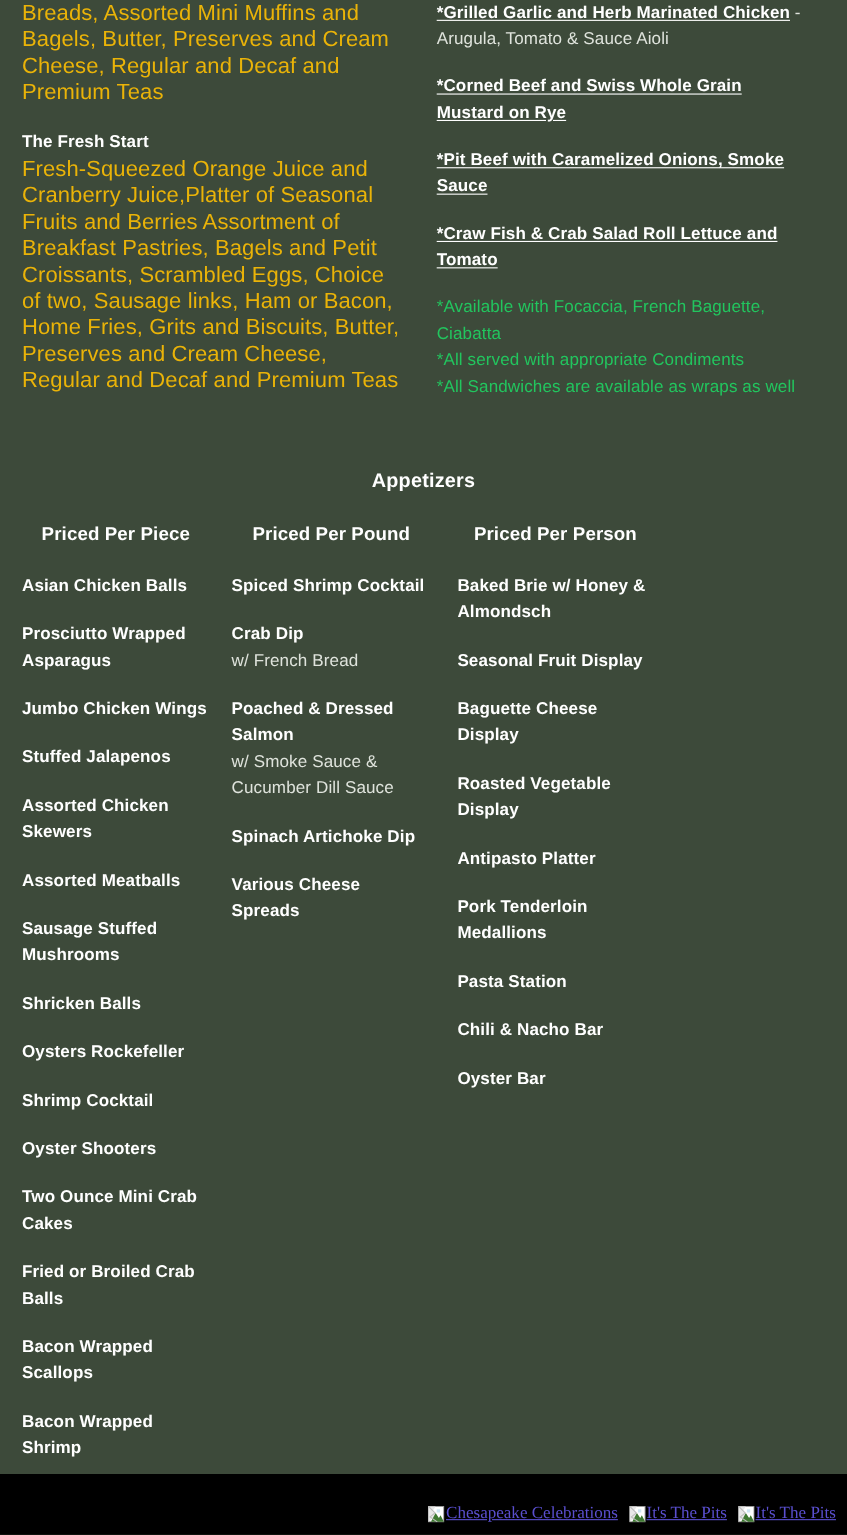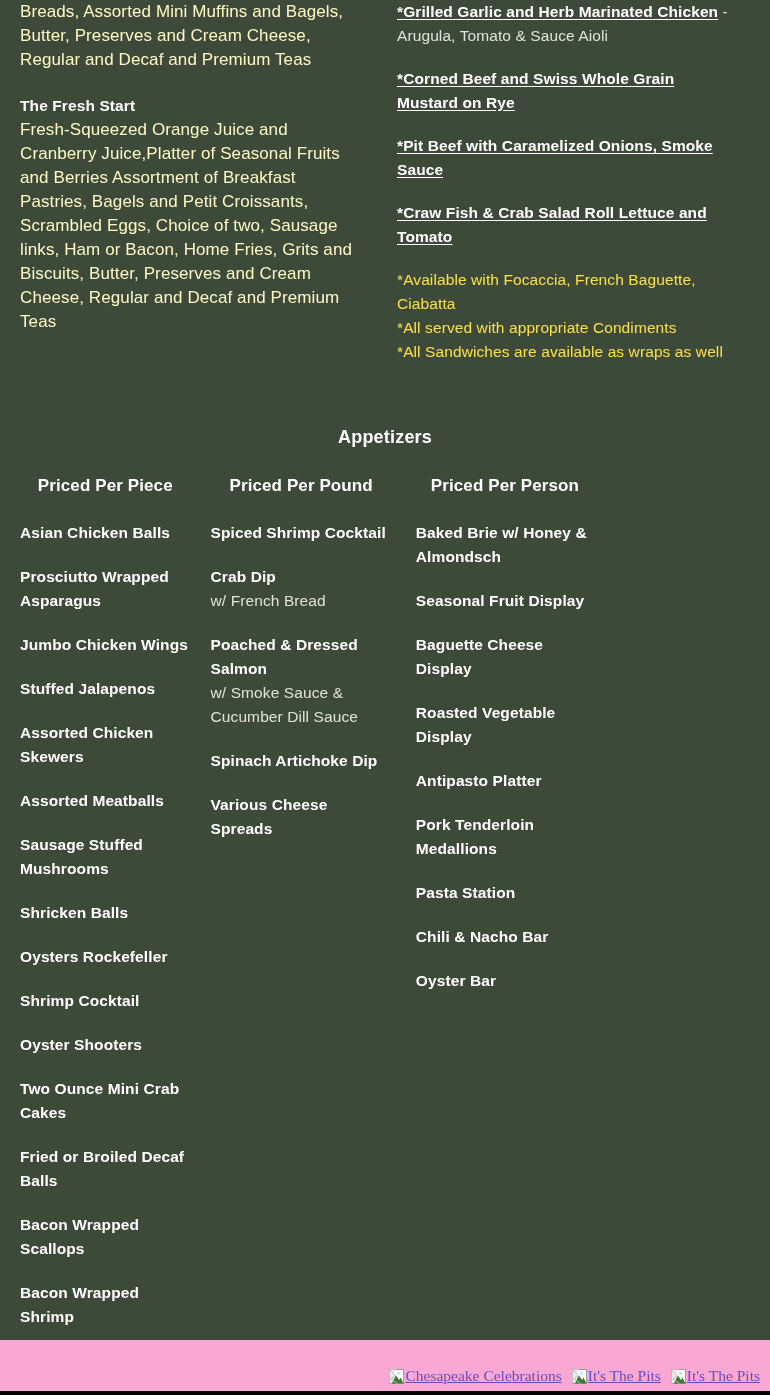--- a/index.html
+++ b/index.html
@@ -35,23 +35,23 @@
   .top-col {
     width: 385px;
     padding: 0 20px 0 20px;
   }
   .top-col.right {
     padding-left: 12px;
     padding-right: 33px;
   }
 
   .para {
-    font-size: 17px;
-    line-height: 24px;
-    color: #fef9c3;
+    font-size: 20px;
+    line-height: 24px;
+    color: #eab308;
     margin: 0 0 22px 0;
     font-weight: 400;
     letter-spacing: 0.1px;
   }
 
   .section-head {
     font-size: 15.5px;
     line-height: 24px;
     font-weight: 700;
     color: #ffffff;
@@ -73,21 +73,21 @@
     text-decoration: underline;
     text-underline-offset: 2px;
   }
   .sand .desc {
     font-weight: 400;
     color: #dfe3dc;
   }
   .notes {
     font-size: 15.5px;
     line-height: 24px;
-    color: #fde047;
+    color: #22c55e;
     margin: 0;
     letter-spacing: 0.1px;
   }
   .notes div { white-space: normal; }
 
   
   .appetizers-title {
     text-align: center;
     font-size: 18px;
     font-weight: 700;
@@ -144,21 +144,21 @@
     display: block;
   }
 
   
   .footer {
     position: absolute;
     left: 0;
     top: 1340px;
     width: 770px;
     height: 55px;
-    background: #f9a8d4;
+    background: #000000;
     border-bottom: 4px solid #000000;
   }
   .footer-links {
     position: absolute;
     right: 10px;
     bottom: 6px;
     display: flex;
     align-items: flex-end;
     gap: 10px;
     white-space: nowrap;
@@ -256,21 +256,21 @@
       <div class="item">
           <span class="label">Shrimp Cocktail</span>
         </div>
       <div class="item">
           <span class="label">Oyster Shooters</span>
         </div>
       <div class="item">
           <span class="label">Two Ounce Mini Crab Cakes</span>
         </div>
       <div class="item">
-          <span class="label">Fried or Broiled Decaf Balls</span>
+          <span class="label">Fried or Broiled Crab Balls</span>
         </div>
       <div class="item">
           <span class="label">Bacon Wrapped Scallops</span>
         </div>
       <div class="item">
           <span class="label">Bacon Wrapped Shrimp</span>
         </div>
       <div class="item">
           <span class="label">Imperial Stuffed Mushrooms</span>
         </div>

